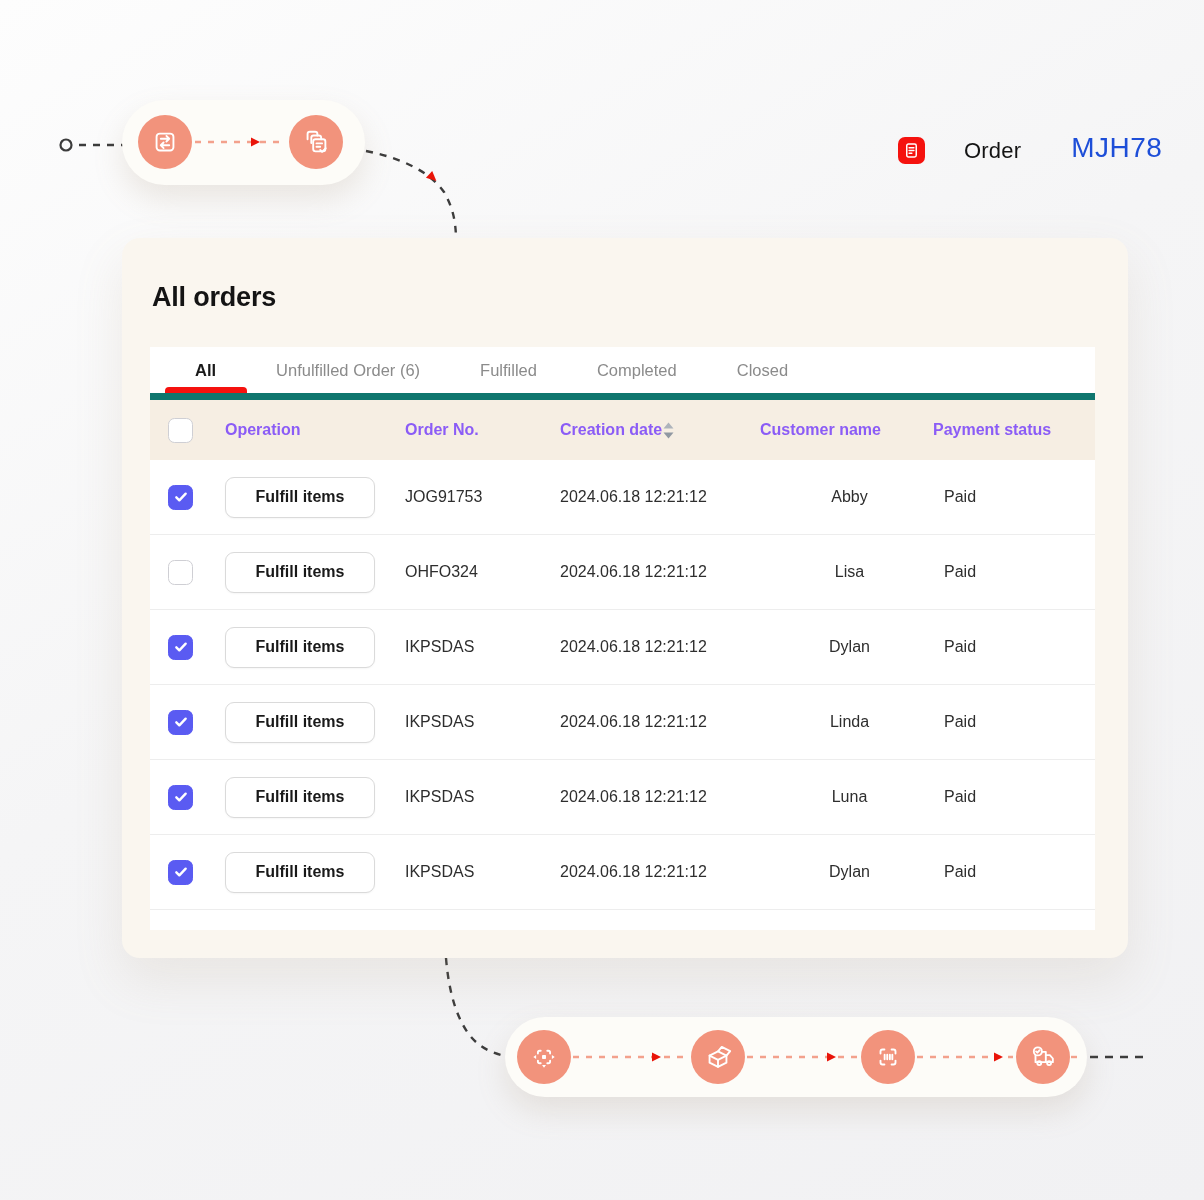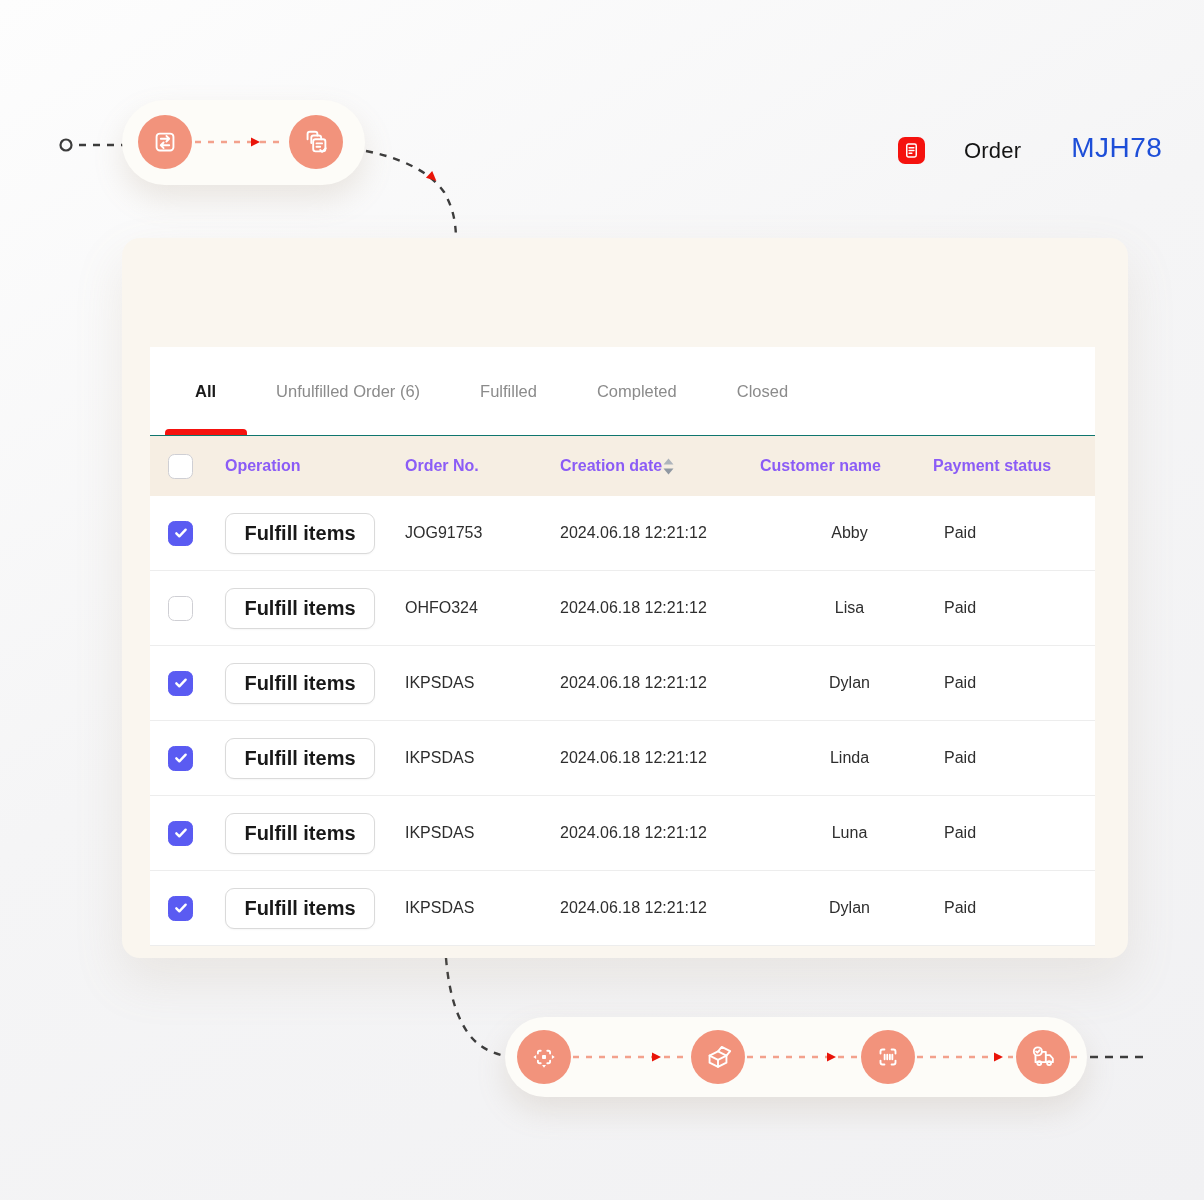--- a/index.html
+++ b/index.html
@@ -40,22 +40,22 @@
   
   .card {
     position:absolute; left:122px; top:238px; width:1006px; height:720px;
     background:#faf6ef; border-radius:18px; z-index:1;
     box-shadow:0 22px 50px rgba(160,140,110,.14);
   }
   .card-title { font-size:27px; font-weight:800; color:#141414; letter-spacing:-.2px; margin:44px 0 0 30px; }
   .panel { position:absolute; left:28px; top:109px; width:945px; height:583px; background:#fff; }
 
   
-  .tabs { height:89px; display:flex; align-items:center; padding-left:45px; gap:60px;
-          border-bottom:1px solid #0f766e; position:relative; }
+  .tabs { height:53px; display:flex; align-items:center; padding-left:45px; gap:60px;
+          border-bottom:7px solid #0f766e; position:relative; }
   .tab { font-size:16.5px; color:#8b8b8b; position:relative; height:100%;
          display:flex; align-items:center; cursor:pointer; }
   .tab.active { color:#191919; font-weight:600; }
   .tab.active::after {
     content:""; position:absolute; left:50%; transform:translateX(-50%);
     bottom:0; width:82px; height:6px; background:#f5120e; border-radius:4px 4px 0 0;
   }
 
   
   .grid-row { display:grid; grid-template-columns:57px 180px 155px 200px 173px auto;
@@ -71,21 +71,21 @@
     width:25px; height:25px; border-radius:6.5px; background:#fff;
     border:1.5px solid #cfcfd4; display:flex; align-items:center; justify-content:center;
     cursor:pointer;
   }
   .checkbox svg { display:none; }
   .checkbox.checked { background:#5a5bf2; border-color:#5a5bf2; }
   .checkbox.checked svg { display:block; }
 
   .fulfill-btn {
     width:150px; height:41px; background:#fff; border:1.5px solid #dadada; border-radius:9px;
-    font-family:"Liberation Sans", sans-serif; font-size:20px; font-weight:700; color:#191919;
+    font-family:"Liberation Sans", sans-serif; font-size:16px; font-weight:700; color:#191919;
     cursor:pointer; box-shadow:0 1px 2px rgba(0,0,0,.04);
   }
 </style>
 </head>
 <body>
 
 <svg class="flow-svg" width="1204" height="1200">
   <circle cx="66" cy="145" r="5.5" fill="none" stroke="#3c3c3c" stroke-width="2.2"></circle>
   <path d="M79 145 H126" fill="none" stroke="#3c3c3c" stroke-width="2.4" stroke-dasharray="7 7"></path>
   <path d="M366 151 C402 158 430 172 444 192 C452 206 456 220 456 240" fill="none" stroke="#3c3c3c" stroke-width="2.4" stroke-dasharray="7 7"></path>
@@ -124,20 +124,21 @@
     <svg width="19" height="19" viewBox="0 0 28 28" fill="none" stroke="#fff" stroke-width="2.2" stroke-linecap="round" stroke-linejoin="round">
       <rect x="7" y="4.5" width="14" height="19" rx="2.5"></rect>
       <path d="M10.5 10h7 M10.5 14h7 M10.5 18h4"></path>
     </svg>
   </span>
   <span class="badge-label">Order</span>
   <span class="badge-code">MJH78</span>
 </div>
 
 <div class="card">
+  <h1 class="card-title">All orders</h1>
   <div class="panel">
     <div class="tabs" id="tabs">
         <div class="tab active">All</div>
         <div class="tab">Unfulfilled Order (6)</div>
         <div class="tab">Fulfilled</div>
         <div class="tab">Completed</div>
         <div class="tab">Closed</div>
       </div>
 
     <div class="grid-row thead">

